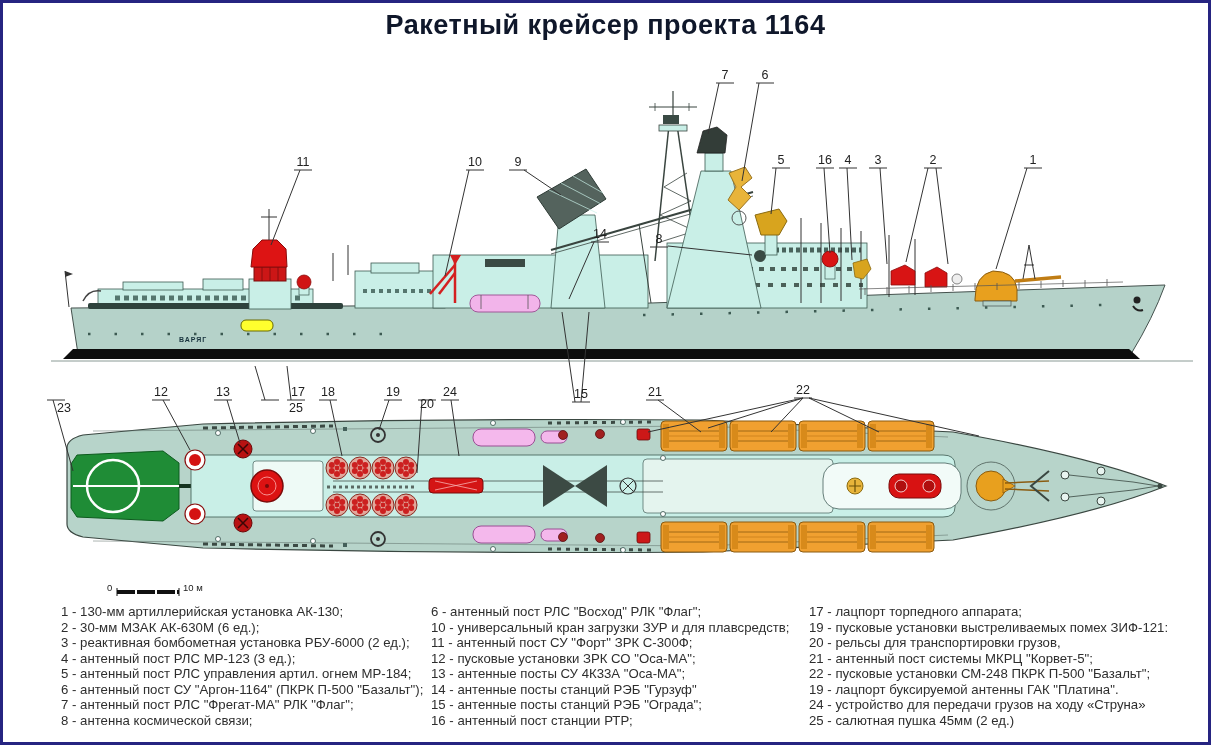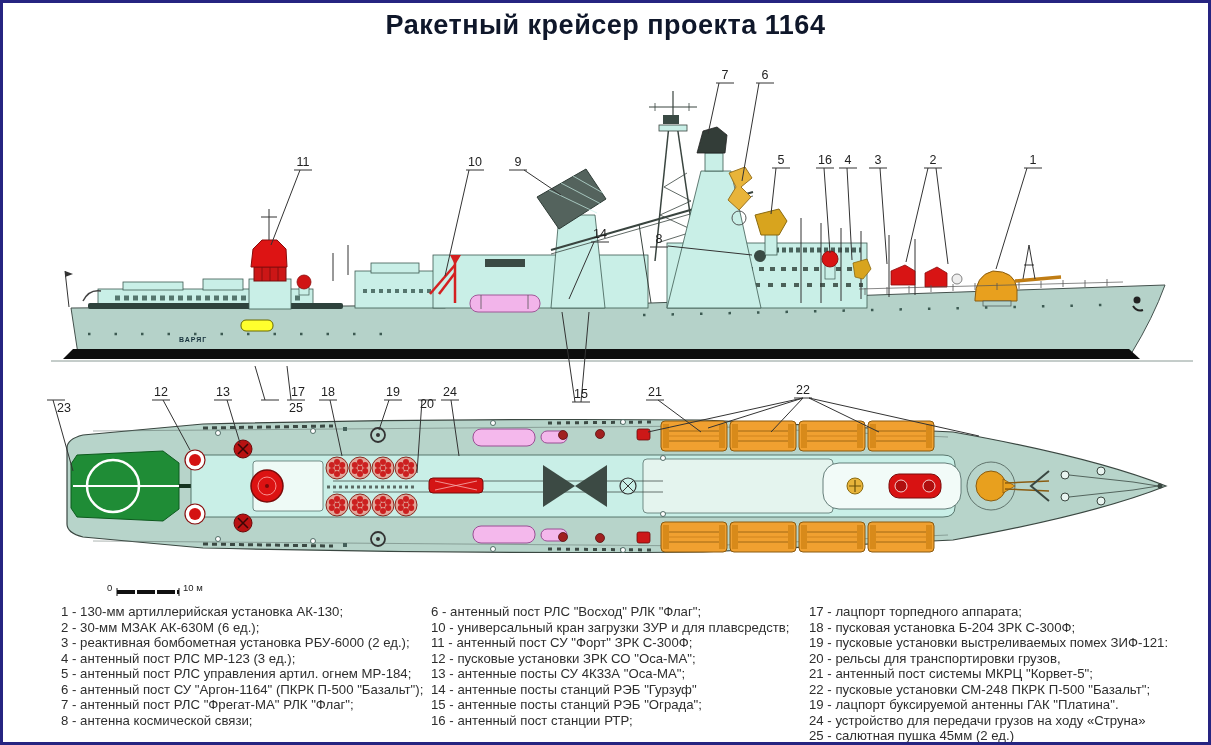--- a/index.html
+++ b/index.html
@@ -459,21 +459,20 @@
         <div class="legend-line">10 - универсальный кран загрузки ЗУР и для плавсредств;</div>
         <div class="legend-line">11 - антенный пост СУ "Форт" ЗРК С-300Ф;</div>
         <div class="legend-line">12 - пусковые установки ЗРК СО "Оса-МА";</div>
         <div class="legend-line">13 - антенные посты СУ 4К33А "Оса-МА";</div>
         <div class="legend-line">14 - антенные посты станций РЭБ "Гурзуф"</div>
         <div class="legend-line">15 - антенные посты станций РЭБ "Ограда";</div>
         <div class="legend-line">16 - антенный пост станции РТР;</div>
       </div>
     <div id="legend-col-3" class="legend-col">
         <div class="legend-line">17 - лацпорт торпедного аппарата;</div>
-        <div class="legend-line">18 - пусковая установка Б-204 ЗРК С-300Ф;</div>
         <div class="legend-line">19 - пусковые установки выстреливаемых помех ЗИФ-121:</div>
         <div class="legend-line">20 - рельсы для транспортировки грузов,</div>
         <div class="legend-line">21 - антенный пост системы МКРЦ "Корвет-5";</div>
         <div class="legend-line">22 - пусковые установки СМ-248 ПКРК П-500 "Базальт";</div>
         <div class="legend-line">19 - лацпорт буксируемой антенны ГАК "Платина".</div>
         <div class="legend-line">24 - устройство для передачи грузов на ходу «Струна»</div>
         <div class="legend-line">25 - салютная пушка 45мм (2 ед.)</div>
       </div>
   </div>
 

